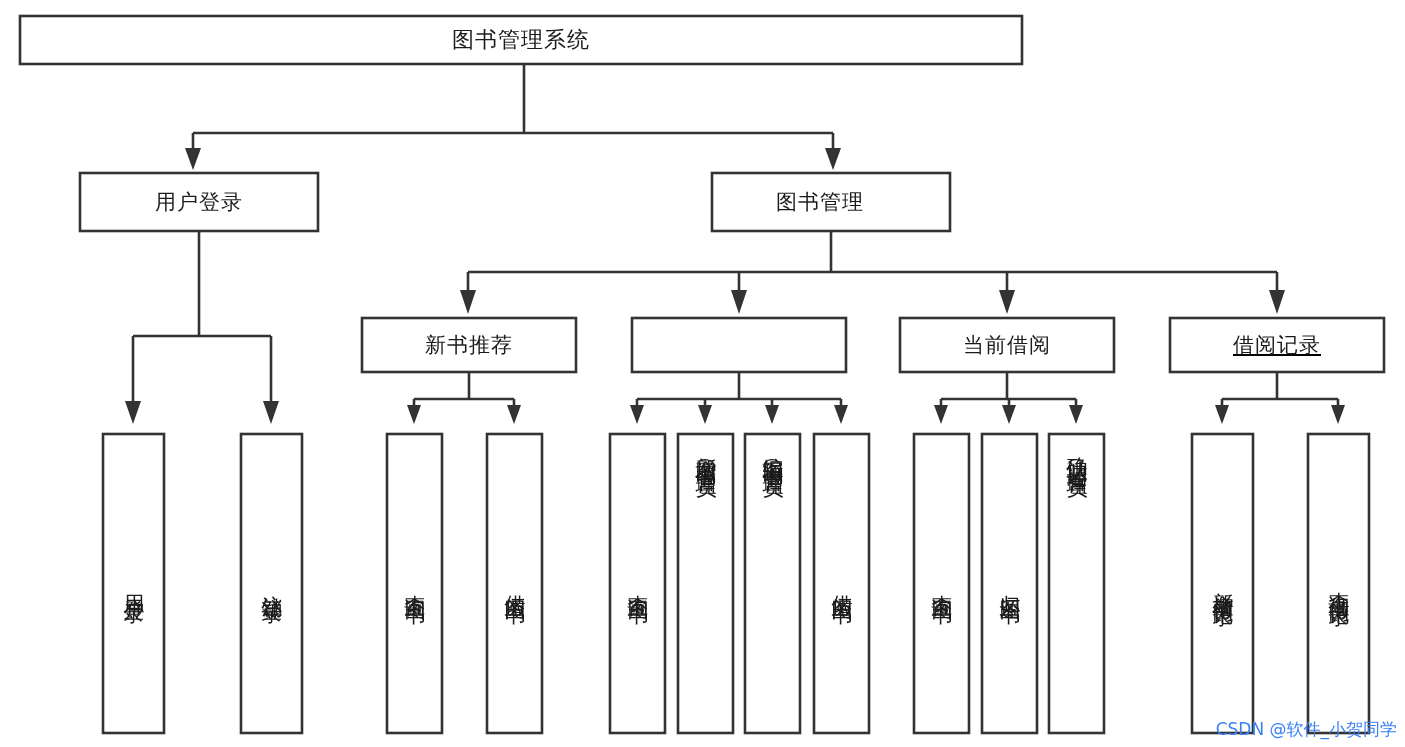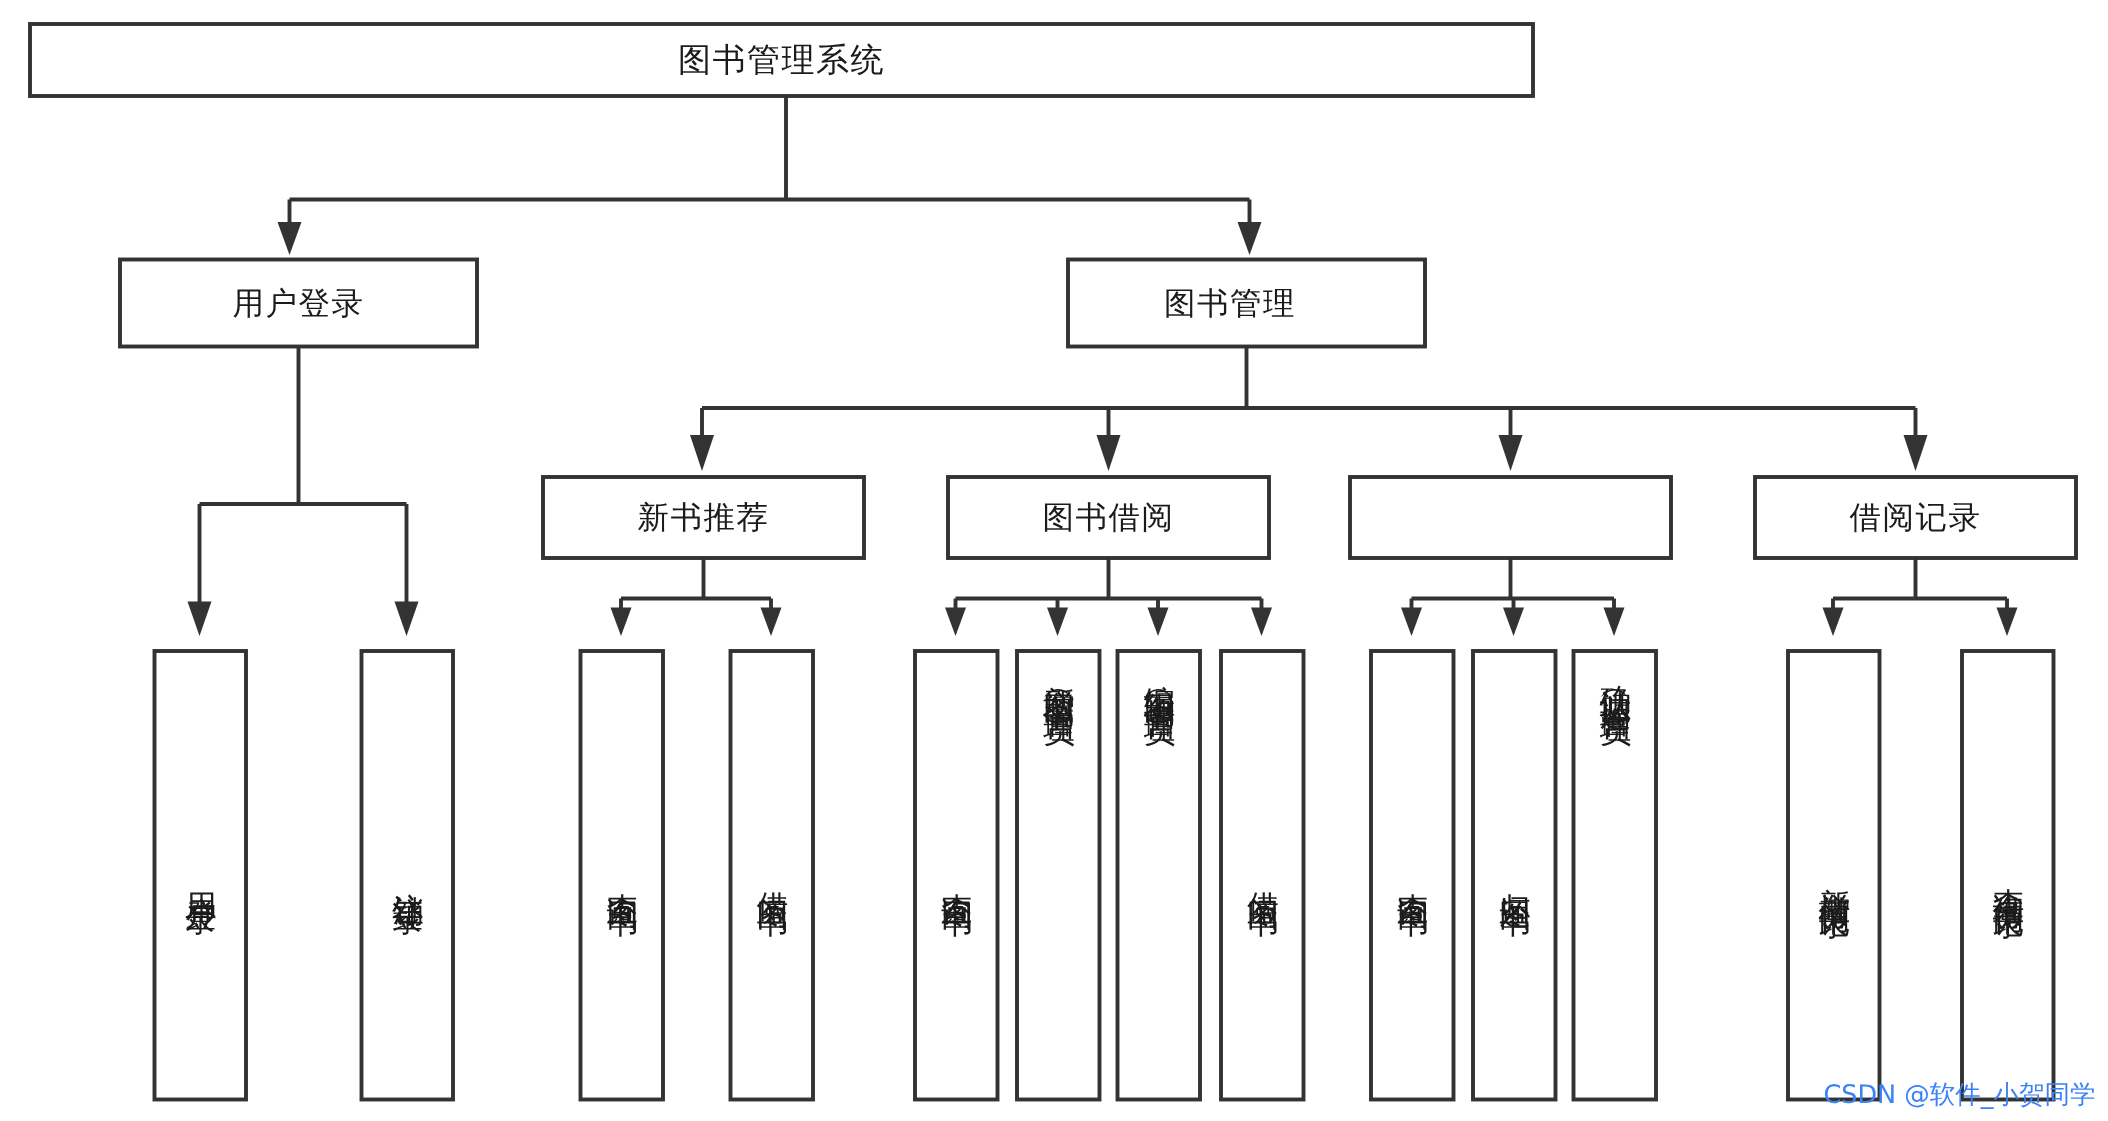--- a/index.html
+++ b/index.html
@@ -206,26 +206,26 @@
   </div>
 
   <div class="horiz-label-wrap" style="left:712px; top:173px; width:216px; height:58px;">
     <span class="horiz-label">图书管理</span>
   </div>
 
   <div class="horiz-label-wrap" style="left:362px; top:318px; width:214px; height:54px;border-radius:12px;">
     <span class="horiz-label">新书推荐</span>
   </div>
 
-  <div class="horiz-label-wrap" style="left:632px; top:318px; width:214px; height:54px;">
-    <span class="horiz-label">图书借阅</span>
-  </div>
-
-
-  <div class="horiz-label-wrap" style="left:1170px; top:318px; width:214px; height:54px;">
+
+  <div class="horiz-label-wrap" style="left:900px; top:318px; width:214px; height:54px;">
+    <span class="horiz-label">当前借阅</span>
+  </div>
+
+  <div class="horiz-label-wrap" style="left:1170px; top:318px; width:214px; height:54px;text-decoration:underline;">
     <span class="horiz-label">借阅记录</span>
   </div>
 
   <div class="vert-label-wrap" style="left:103px; top:434px; width:61px; height:299px;">
     <span class="vert-label">用户登录</span>
   </div>
 
   <div class="vert-label-wrap" style="left:241px; top:434px; width:61px; height:299px;">
     <span class="vert-label">注销登录</span>
   </div>

